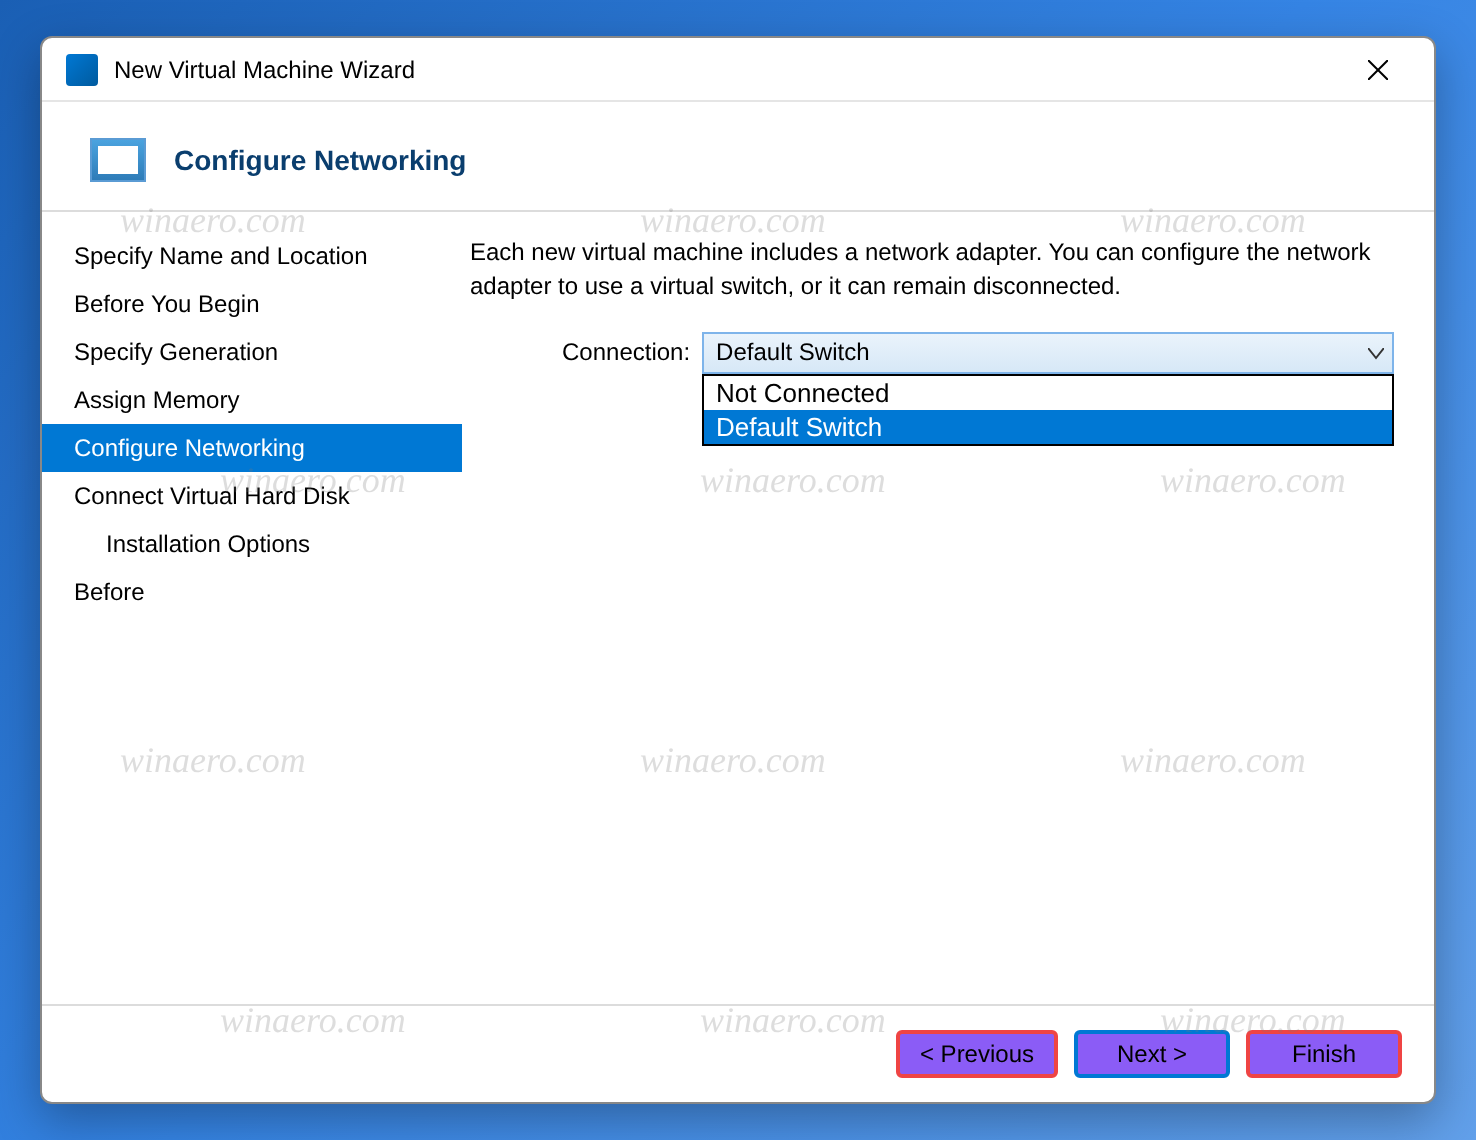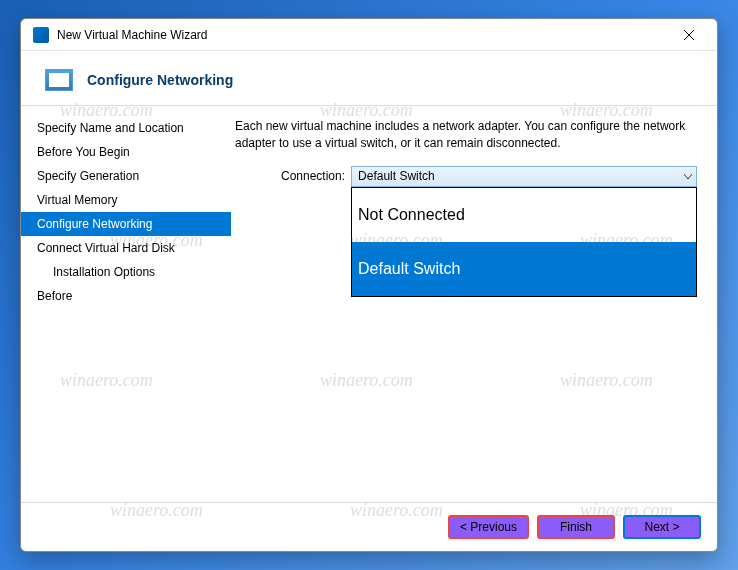--- a/index.html
+++ b/index.html
@@ -139,22 +139,22 @@
     .combo-dropdown {
       position: absolute;
       top: 21px;
       left: 0;
       right: 0;
       background: #fff;
       border: 1px solid #000;
       z-index: 10;
     }
     .combo-option {
-      padding: 18px 6px;
-      font-size: 16px;
+      padding: 1px 6px;
+      font-size: 13px;
       cursor: pointer;
     }
     .combo-option.highlighted {
       background: #0078d4;
       color: #fff;
     }
     .footer {
       border-top: 1px solid #dcdcdc;
       padding: 12px 16px;
       display: flex;
@@ -208,21 +208,21 @@
   <div class="header">
     <div class="header-icon"></div>
     <div class="header-title">Configure Networking</div>
   </div>
 
   <div class="body">
     <div class="sidebar">
       <div class="sidebar-item">Specify Name and Location</div>
       <div class="sidebar-item">Before You Begin</div>
       <div class="sidebar-item">Specify Generation</div>
-      <div class="sidebar-item">Virtual Memory</div>
+      <div class="sidebar-item">Assign Memory</div>
       <div class="sidebar-item selected">Configure Networking</div>
       <div class="sidebar-item">Connect Virtual Hard Disk</div>
       <div class="sidebar-item indent">Installation Options</div>
       <div class="sidebar-item">Before</div>
     </div>
 
     <div class="content">
       <div class="desc">Each new virtual machine includes a network adapter. You can configure the network adapter to use a virtual switch, or it can remain disconnected.</div>
       <div class="form-row">
         <span class="form-label">Connection:</span>
@@ -239,17 +239,17 @@
             <div class="combo-option">Not Connected</div>
             <div class="combo-option highlighted">Default Switch</div>
           </div>
         </div>
       </div>
     </div>
   </div>
 
   <div class="footer">
     <div class="btn">&lt; Previous</div>
+    <div class="btn default">Next &gt;</div>
     <div class="btn">Finish</div>
-    <div class="btn default">Next &gt;</div>
   </div>
 
 </div>
 
 </body></html>

